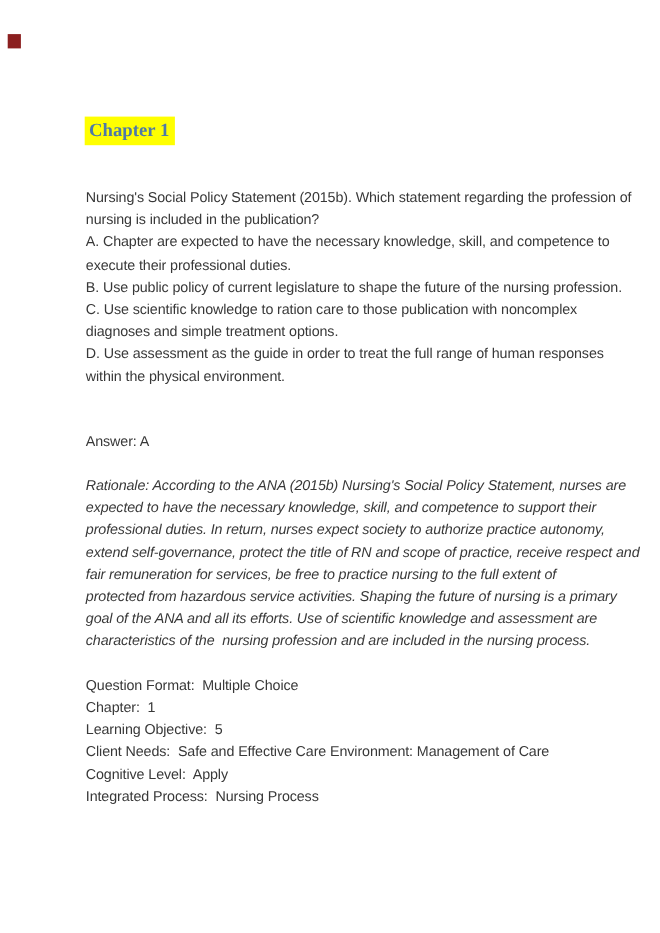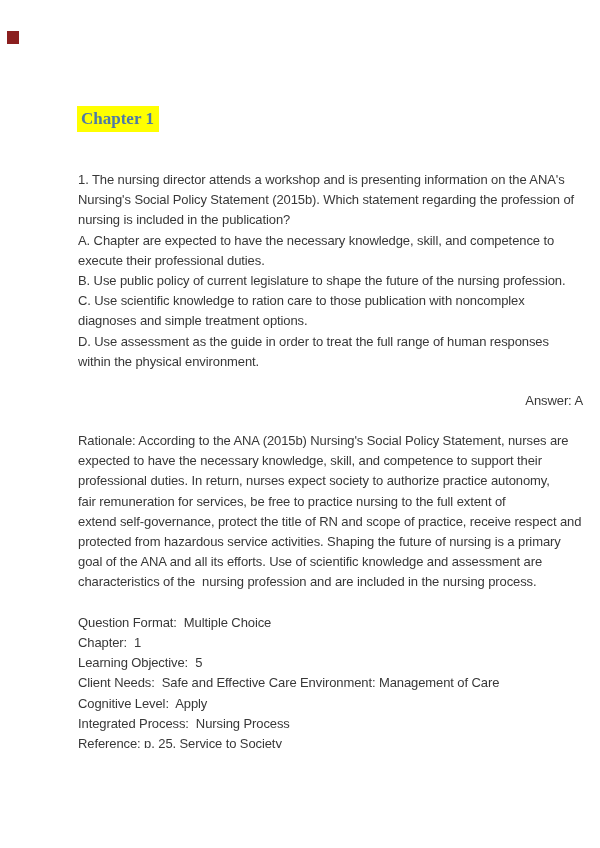--- a/index.html
+++ b/index.html
@@ -45,62 +45,60 @@
     width: 505px;
     color: #383838;
     font-size: 13px;
     line-height: 20.2px;
     letter-spacing: -0.1px;
   }
   .textblock .text-line {
     white-space: pre;
   }
   .question  { top: 170px; }
-  .answer    { top: 391px; text-align: right; }
-  .rationale { top: 431px; }
+  .answer    { top: 391px; }
+  .rationale { top: 431px; font-style: italic; }
   .metadata  { top: 612.8px; }
 </style>
 </head>
 <body>
 
 <div class="page">
 
   <div class="red-marker" style="background: rgb(139, 31, 31);"></div>
 
   <h1 class="chapter-heading"><span class="hl" style="background: rgb(255, 255, 0); color: rgb(78, 121, 168);">Chapter 1</span></h1>
 
   <div class="textblock question">
-      <div class="text-line">1. The nursing director attends a workshop and is presenting information on the ANA's</div>
       <div class="text-line">Nursing's Social Policy Statement (2015b). Which statement regarding the profession of</div>
       <div class="text-line">nursing is included in the publication?</div>
       <div class="text-line">A. Chapter are expected to have the necessary knowledge, skill, and competence to</div>
       <div class="text-line">execute their professional duties.</div>
       <div class="text-line">B. Use public policy of current legislature to shape the future of the nursing profession.</div>
       <div class="text-line">C. Use scientific knowledge to ration care to those publication with noncomplex</div>
       <div class="text-line">diagnoses and simple treatment options.</div>
       <div class="text-line">D. Use assessment as the guide in order to treat the full range of human responses</div>
       <div class="text-line">within the physical environment.</div>
     </div>
 
   <div class="textblock answer">Answer: A</div>
 
   <div class="textblock rationale">
       <div class="text-line">Rationale: According to the ANA (2015b) Nursing's Social Policy Statement, nurses are</div>
       <div class="text-line">expected to have the necessary knowledge, skill, and competence to support their</div>
       <div class="text-line">professional duties. In return, nurses expect society to authorize practice autonomy,</div>
+      <div class="text-line">extend self-governance, protect the title of RN and scope of practice, receive respect and</div>
       <div class="text-line">fair remuneration for services, be free to practice nursing to the full extent of</div>
-      <div class="text-line">extend self-governance, protect the title of RN and scope of practice, receive respect and</div>
       <div class="text-line">protected from hazardous service activities. Shaping the future of nursing is a primary</div>
       <div class="text-line">goal of the ANA and all its efforts. Use of scientific knowledge and assessment are</div>
       <div class="text-line">characteristics of the  nursing profession and are included in the nursing process.</div>
     </div>
 
   <div class="textblock metadata">
       <div class="text-line">Question Format:  Multiple Choice</div>
       <div class="text-line">Chapter:  1</div>
       <div class="text-line">Learning Objective:  5</div>
       <div class="text-line">Client Needs:  Safe and Effective Care Environment: Management of Care</div>
       <div class="text-line">Cognitive Level:  Apply</div>
       <div class="text-line">Integrated Process:  Nursing Process</div>
-      <div class="text-line">Reference: p. 25, Service to Society</div>
     </div>
 
 </div>
 
 </body></html>

